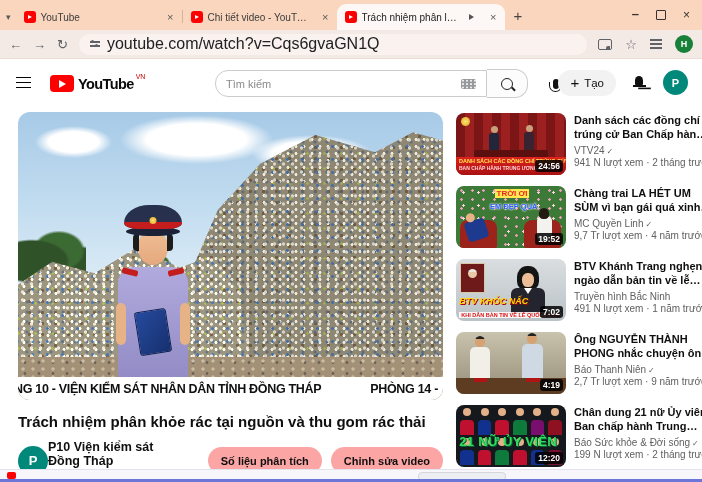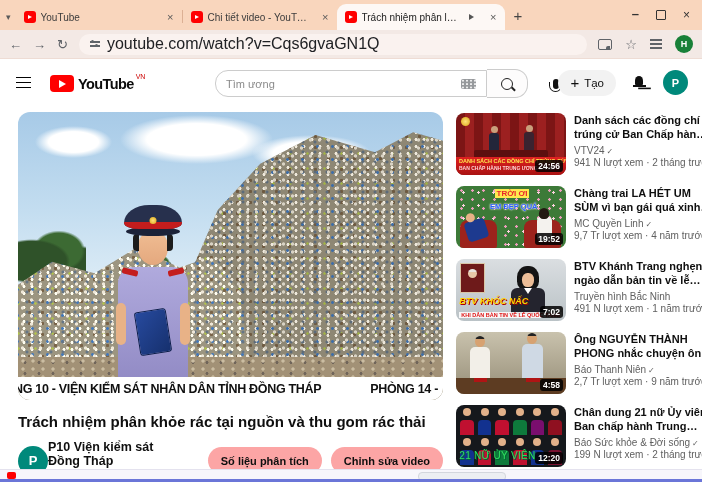--- a/index.html
+++ b/index.html
@@ -217,21 +217,21 @@
   .th5-row{position:absolute;left:2%;right:2%;height:45%;display:flex;}
   .th5-r1{top:3%;} .th5-r2{top:51%;}
   .th5 .p{position:relative;flex:1;margin:0 1px;}
   .th5 .p::before{content:"";position:absolute;left:50%;transform:translateX(-50%);top:1px;width:8px;height:8px;
     border-radius:50%;background:#e2b18a;box-shadow:0 -2px 0 -1px #111;}
   .th5 .p::after{content:"";position:absolute;left:1px;right:1px;bottom:0;height:52%;border-radius:4px 4px 0 0;background:var(--c,#b3122e);}
   .th5 .p:nth-child(1){--c:#c01030;} .th5 .p:nth-child(2){--c:#12318f;} .th5 .p:nth-child(3){--c:#c01030;}
   .th5 .p:nth-child(4){--c:#0e7a3c;} .th5 .p:nth-child(5){--c:#7a0e6e;} .th5 .p:nth-child(6){--c:#8f1020;}
   .th5-r2 .p:nth-child(1){--c:#12318f;} .th5-r2 .p:nth-child(2){--c:#c01030;} .th5-r2 .p:nth-child(3){--c:#0e7a3c;}
   .th5-r2 .p:nth-child(4){--c:#c01030;} .th5-r2 .p:nth-child(5){--c:#12318f;} .th5-r2 .p:nth-child(6){--c:#7a1030;}
-  .th5-cap1{position:absolute;left:3%;bottom:6px;color:#2ee05e;font-size:10px;font-weight:400;letter-spacing:.3px;
+  .th5-cap1{position:absolute;left:3%;bottom:18px;color:#2ee05e;font-size:13px;font-weight:700;letter-spacing:.3px;
     text-shadow:1px 1px 0 #063;white-space:nowrap;z-index:4;}
 
   
   .understrip{position:absolute;left:0;right:0;bottom:0;height:12px;background:#f7f6fb;border-top:1px solid #e4e2ee;}
   .us-dot{position:absolute;left:7px;top:2px;width:9px;height:7px;border-radius:2px;background:#ff0000;}
   .us-pill{position:absolute;left:418px;top:2px;width:86px;height:7px;border-radius:4px;background:#eceef2;border:1px solid #d3d6dd;}
   .us-blue{position:absolute;left:0;right:0;bottom:0;height:3px;background:#6b76d8;}
 </style>
 </head>
 <body>
@@ -283,21 +283,21 @@
 
   <div class="yt-header">
     <span class="hambg"></span>
     <div class="logo">
       <span class="logo-badge"></span>
       <span class="logo-text">YouTube</span>
       <span class="logo-region">VN</span>
     </div>
     <div class="search">
       <div class="search-box">
-        <span class="search-ph">Tìm ương</span>
+        <span class="search-ph">Tìm kiếm</span>
         <span class="kbd"></span>
       </div>
       <div class="search-btn">
         <span class="mag"></span>
       </div>
       <div class="micbtn">
         <span class="micg"></span>
       </div>
     </div>
     <div class="hdr-right">
@@ -414,21 +414,21 @@
 
       </div>
 
       <div class="sitem">
         <div class="thumb th4">
           <div class="th4-m th4-m1"></div>
           <div class="th4-m th4-m2"></div>
           <div class="th4-table"></div>
           <div class="th4-plate th4-p1"></div>
           <div class="th4-plate th4-p2"></div>
-          <span class="dur">4:58</span>
+          <span class="dur">4:19</span>
         </div>
         <div class="sinfo">
           <div class="stitle">Ông NGUYỄN THÀNH PHONG nhắc chuyện ông ĐOÀN NGỌC...</div>
           <div class="schan"><span>Báo Thanh Niên</span><span class="vbadge">✓</span></div>
           <div class="smeta">2,7 Tr lượt xem · 9 năm trước</div>
         </div>
 
       </div>
 
       <div class="sitem">

